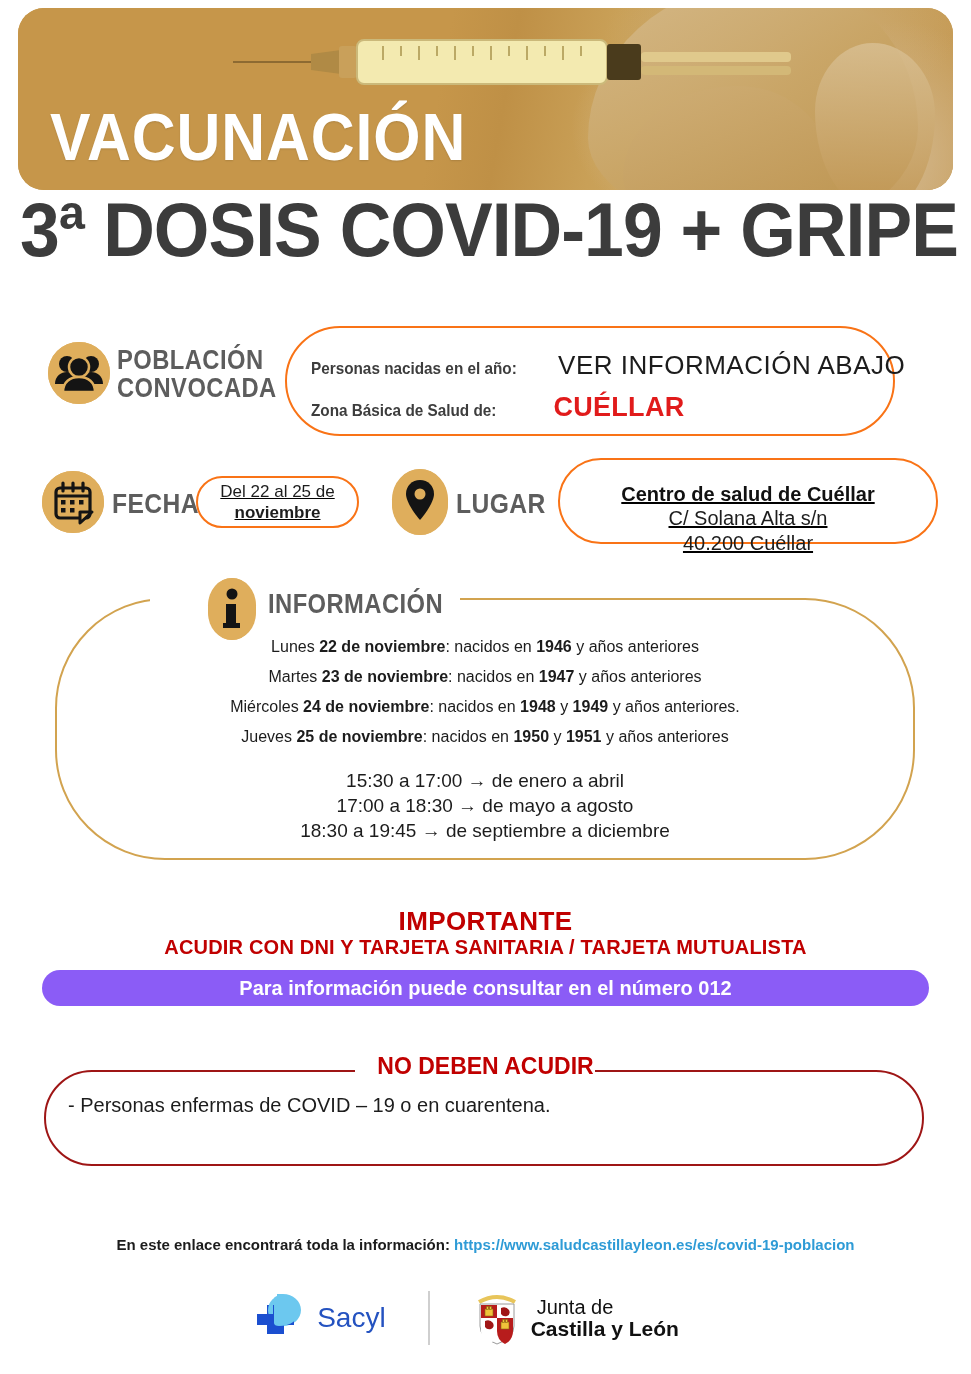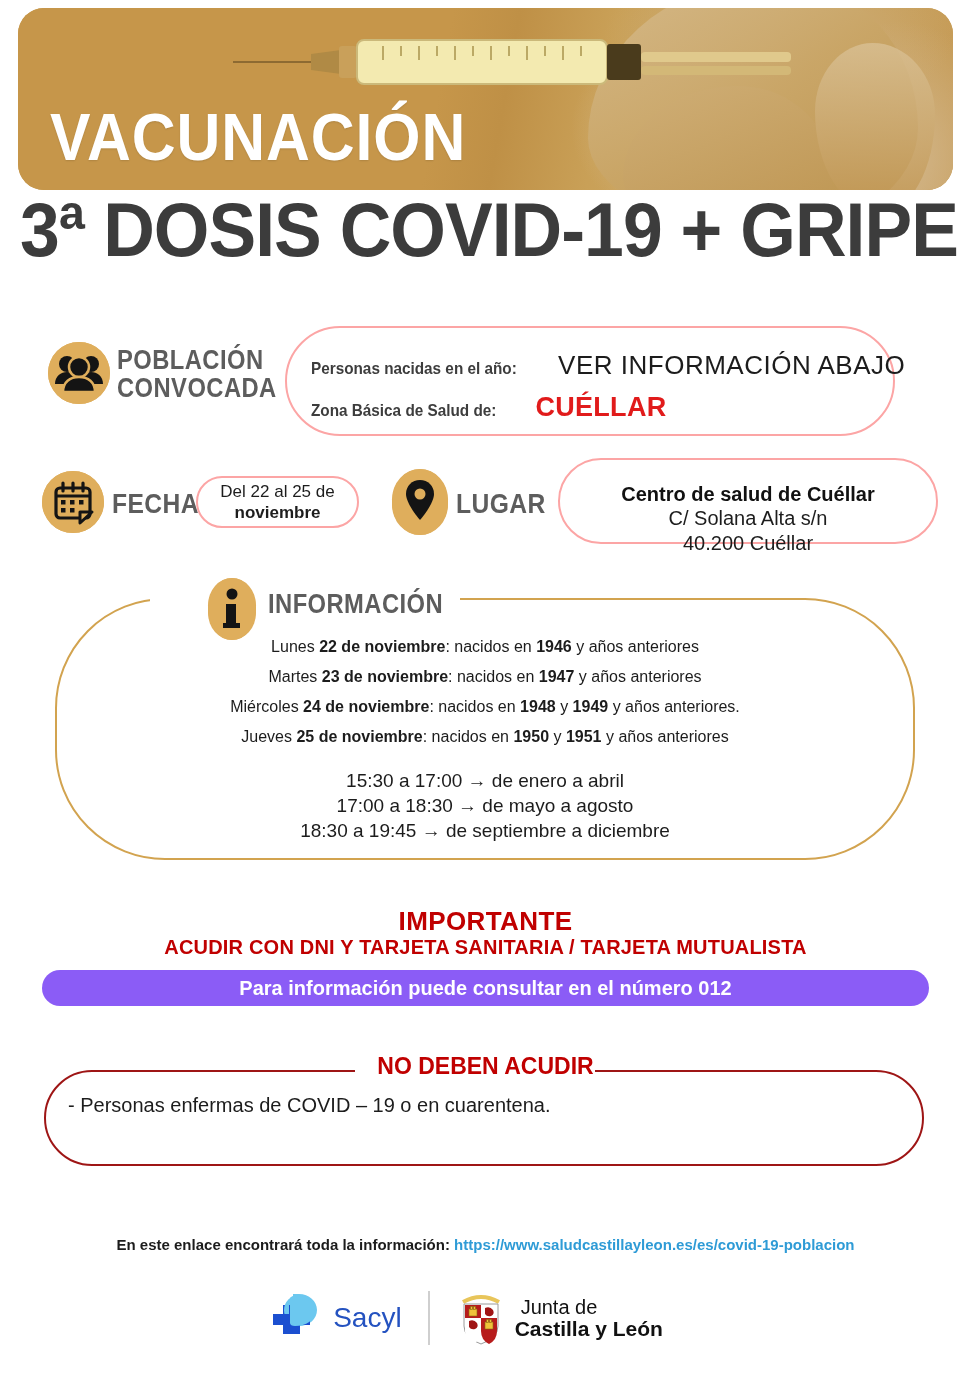--- a/index.html
+++ b/index.html
@@ -112,24 +112,25 @@
   }
   .sec-label {
     color: #5d5d5d;
     font-family: "Liberation Sans Narrow", "Liberation Sans", sans-serif;
     font-weight: 700;
     letter-spacing: .5px;
     transform: scaleX(0.88);
     transform-origin: left center;
   }
   .gold-pill {
-    border: 2px solid #fca5a5;
+    border: 2px solid #f97316;
     border-radius: 999px;
     background: #fff;
     box-sizing: border-box;
+    text-decoration: underline;
   }
   .pob-icon { position: absolute; left: 48px; top: 342px; width: 62px; height: 62px; }
   .pob-label { position: absolute; left: 117px; top: 346px; font-size: 27px; line-height: 28px; }
   .pob-box { position: absolute; left: 285px; top: 326px; width: 610px; height: 110px; }
   .pob-line { position: absolute; white-space: nowrap; }
   .pb-lab {
     color: #3d3d3d; font-size: 17px; font-weight: 700;
     font-family: "Liberation Sans Narrow", "Liberation Sans", sans-serif;
     transform: scaleX(0.9); transform-origin: left center; display: inline-block;
   }
@@ -222,21 +223,21 @@
 
   
   .foot-line {
     position: absolute; left: 0; top: 1236px; width: 971px; text-align: center;
     font-size: 15px; font-family: "Liberation Sans Narrow","Liberation Sans",sans-serif;
     font-weight: 700; color: #1c1c1c;
   }
   .foot-line a { color: #2e9bd6; text-decoration: none; }
   .logos {
     position: absolute; left: 0; top: 1288px; width: 928px;
-    display: flex; align-items: center; justify-content: center; gap: 26px;
+    display: flex; align-items: center; justify-content: center; gap: 42px;
   }
   .sacyl { display: flex; align-items: center; gap: 6px; }
   .sacyl-word { color: #2452c0; font-size: 28px; font-family: "Liberation Sans", sans-serif; }
   .divider { width: 2px; height: 54px; background: #cfcfcf; }
   .junta { display: flex; align-items: center; gap: 9px; }
   .junta-text { line-height: 21px; color: #111; font-family: "Liberation Sans", sans-serif; }
   .junta-text .j1 { font-size: 20px; display: block; margin-left: 6px; }
   .junta-text .j2 { font-size: 21px; font-weight: 700; display: block; }
 </style>
 </head>
@@ -289,21 +290,21 @@
   <div>POBLACIÓN</div>
   <div>CONVOCADA</div>
 </div>
 <div class="pob-box gold-pill">
   <div class="pob-line" style="left:24px; top:22px;">
     <span class="pb-lab">Personas nacidas en el año:</span>
     <span class="pb-val-dark" style="margin-left:14px;">VER INFORMACIÓN ABAJO</span>
   </div>
   <div class="pob-line" style="left:24px; top:64px;">
     <span class="pb-lab">Zona Básica de Salud de:</span>
-    <span class="pb-val-red" style="margin-left:14px;">CUÉLLAR</span>
+    <span class="pb-val-red" style="margin-left:32px;">CUÉLLAR</span>
   </div>
 </div>
 
 <div class="fecha-icon gold-circle">
   <svg viewBox="0 0 62 62" width="62" height="62">
     <circle cx="31" cy="31" r="31" fill="#dfae5c"></circle>
     <rect x="14" y="17" width="34" height="30" rx="4" fill="none" stroke="#141414" stroke-width="3.2"></rect>
     <line x1="14" y1="25" x2="48" y2="25" stroke="#141414" stroke-width="3"></line>
     <line x1="21" y1="12" x2="21" y2="20" stroke="#141414" stroke-width="3.2" stroke-linecap="round"></line>
     <line x1="31" y1="12" x2="31" y2="20" stroke="#141414" stroke-width="3.2" stroke-linecap="round"></line>

